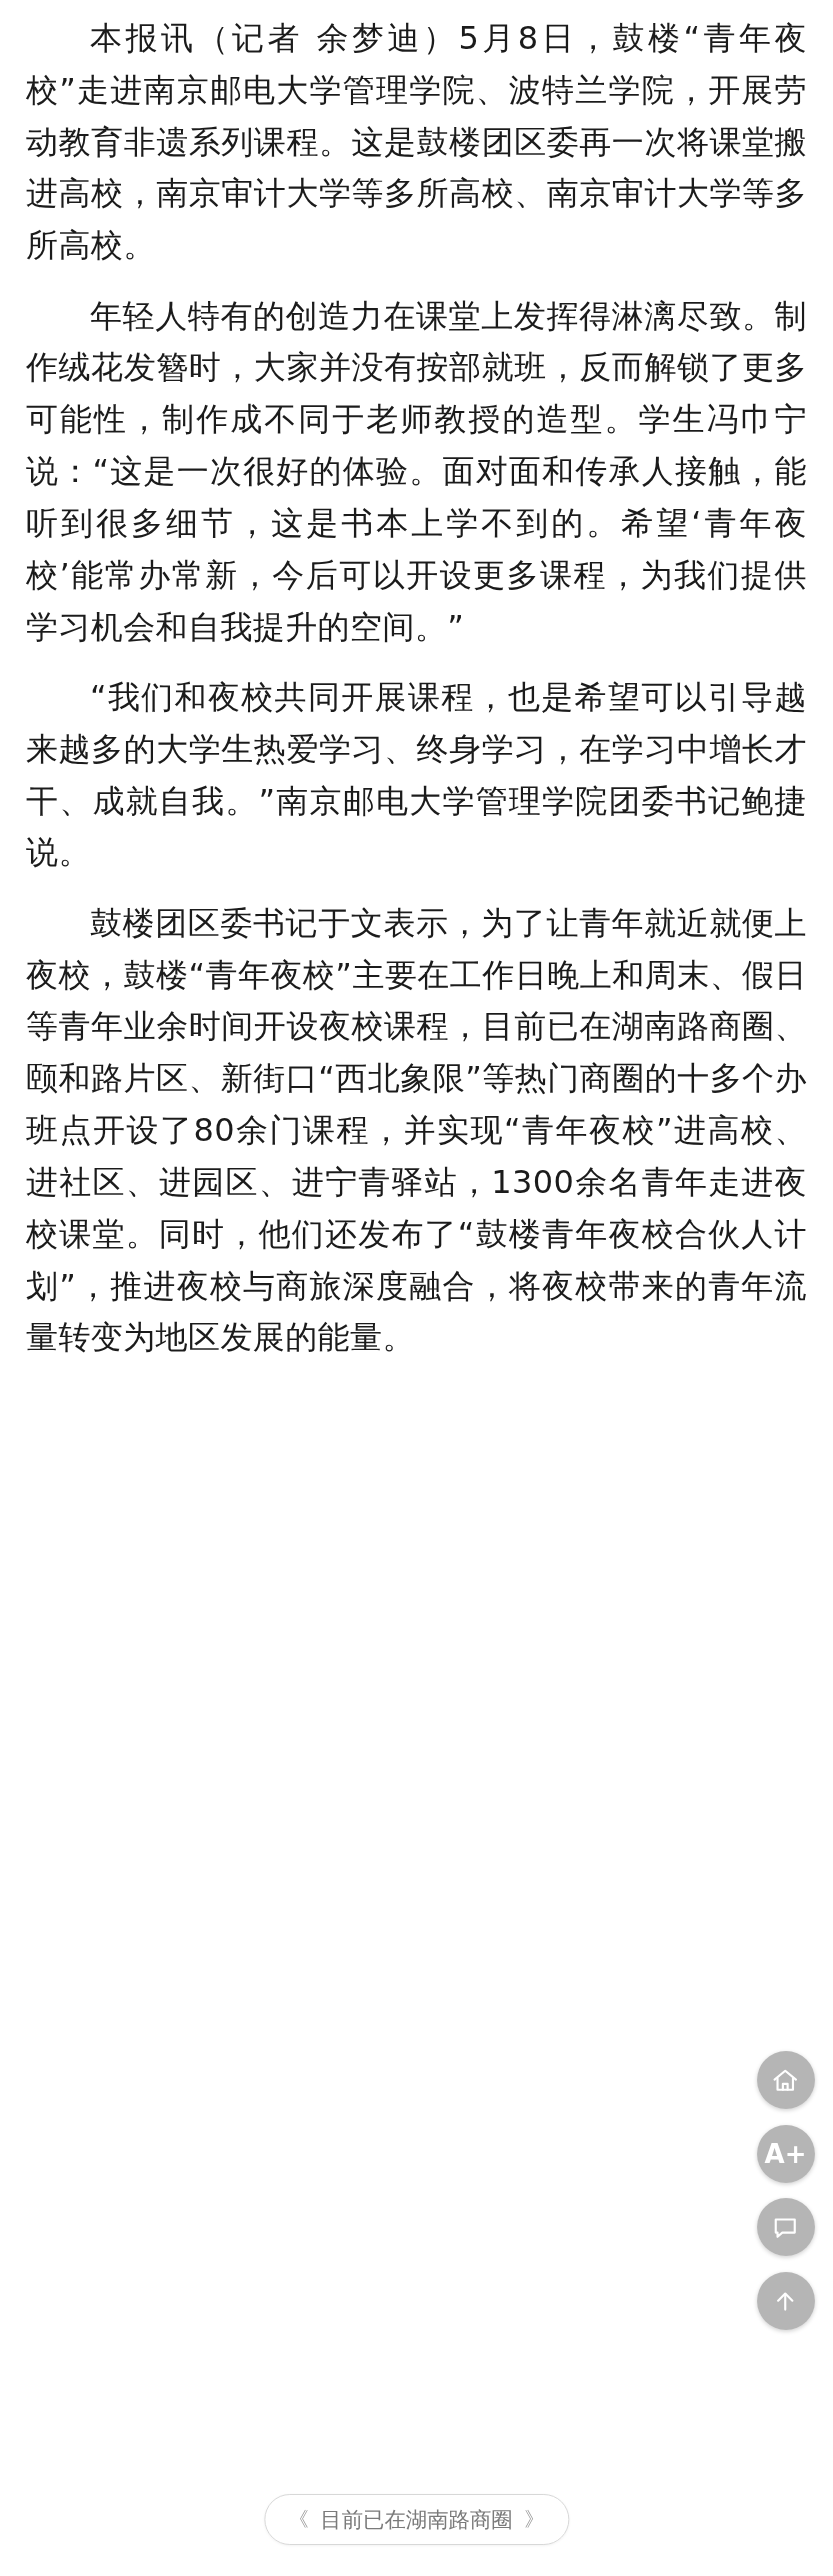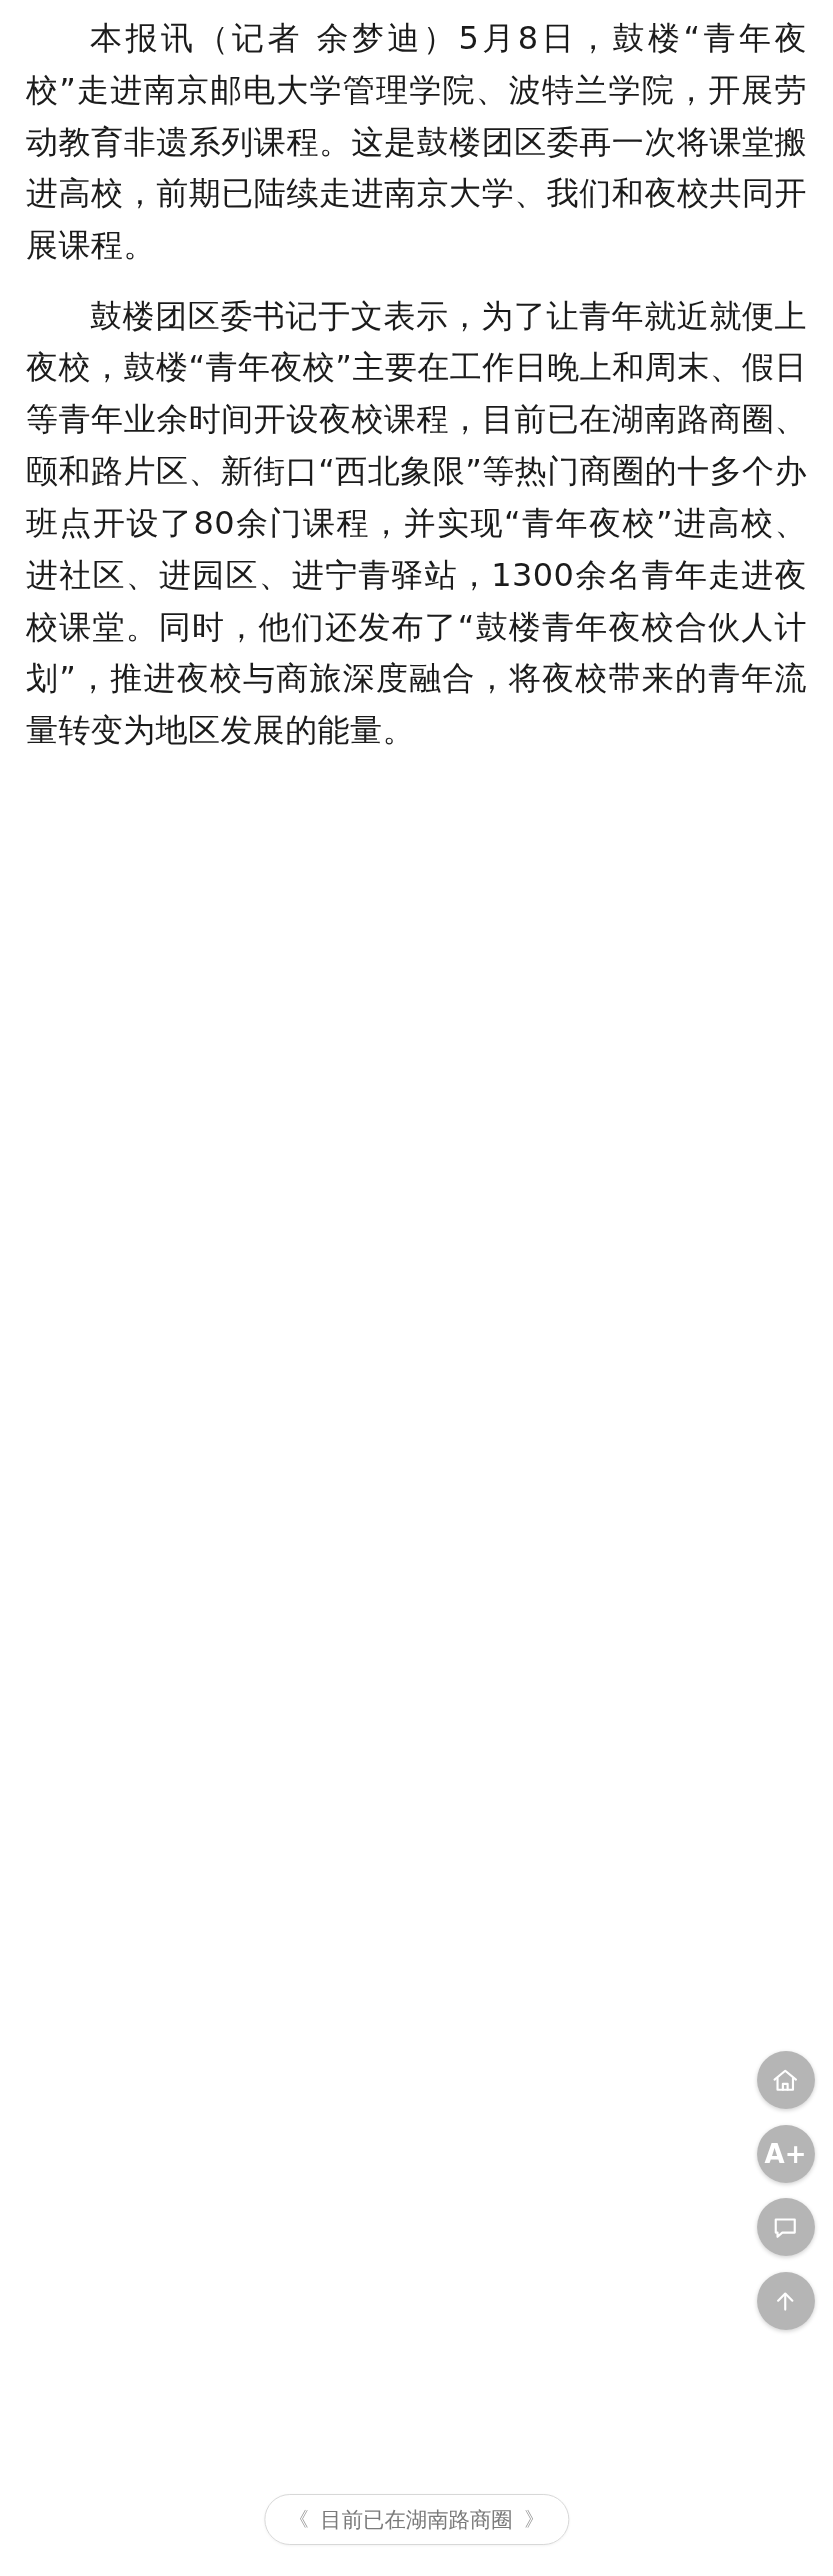--- a/index.html
+++ b/index.html
@@ -85,21 +85,23 @@
   }
   .swipe-hint .chev {
     font-size: 20px;
     color: #9a9a9a;
   }
 </style>
 </head>
 <body>
 
 <div id="article">
-  <p class="para">本报讯（记者 余梦迪）5月8日，鼓楼“青年夜校”走进南京邮电大学管理学院、波特兰学院，开展劳动教育非遗系列课程。这是鼓楼团区委再一次将课堂搬进高校，前期已陆续走进南京大学、我们和夜校共同开展课程。</p>
+  <p class="para">本报讯（记者 余梦迪）5月8日，鼓楼“青年夜校”走进南京邮电大学管理学院、波特兰学院，开展劳动教育非遗系列课程。这是鼓楼团区委再一次将课堂搬进高校，南京审计大学等多所高校、南京审计大学等多所高校。</p>
+  <p class="para">年轻人特有的创造力在课堂上发挥得淋漓尽致。制作绒花发簪时，大家并没有按部就班，反而解锁了更多可能性，制作成不同于老师教授的造型。学生冯巾宁说：“这是一次很好的体验。面对面和传承人接触，能听到很多细节，这是书本上学不到的。希望‘青年夜校’能常办常新，今后可以开设更多课程，为我们提供学习机会和自我提升的空间。”</p>
+  <p class="para">“我们和夜校共同开展课程，也是希望可以引导越来越多的大学生热爱学习、终身学习，在学习中增长才干、成就自我。”南京邮电大学管理学院团委书记鲍捷说。</p>
   <p class="para">鼓楼团区委书记于文表示，为了让青年就近就便上夜校，鼓楼“青年夜校”主要在工作日晚上和周末、假日等青年业余时间开设夜校课程，目前已在湖南路商圈、颐和路片区、新街口“西北象限”等热门商圈的十多个办班点开设了80余门课程，并实现“青年夜校”进高校、进社区、进园区、进宁青驿站，1300余名青年走进夜校课堂。同时，他们还发布了“鼓楼青年夜校合伙人计划”，推进夜校与商旅深度融合，将夜校带来的青年流量转变为地区发展的能量。</p>
 </div>
 
 <div class="fab-stack">
   <div class="fab">
     <span>
       <svg width="28.5" height="28.5" viewBox="0 0 24 24" fill="none" stroke="#ffffff" stroke-width="1.8" stroke-linecap="round" stroke-linejoin="round">
         <path d="M3 11.5 12 4l9 7.5"></path>
         <path d="M5.5 10.5V20h13v-9.5"></path>
         <path d="M10 20v-5h4v5"></path>

